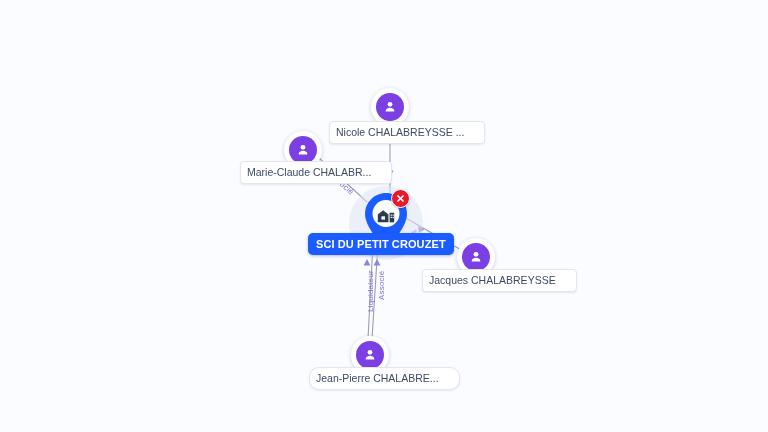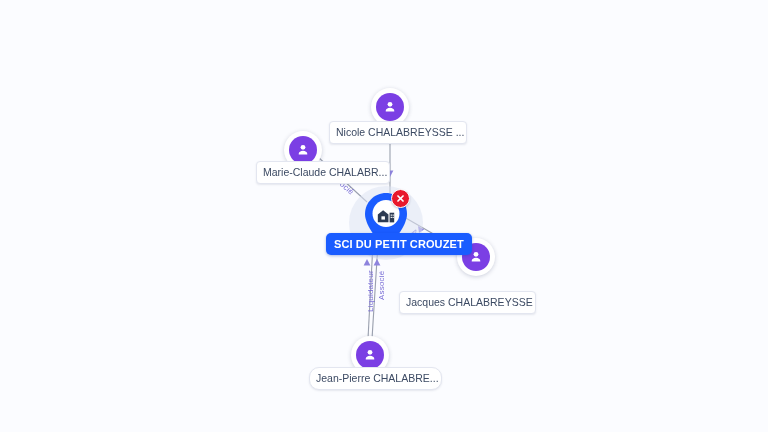--- a/index.html
+++ b/index.html
@@ -52,21 +52,21 @@
 
   
   .person-label {
     position: absolute;
     background: #ffffff;
     border: 1px solid #e3e6f0;
     border-radius: 4px;
     color: #3c4a63;
     font-size: 10.5px;
     line-height: 1;
-    padding: 5px 2px 5px 6px;
+    padding: 5px 20px 5px 6px;
     white-space: nowrap;
     box-shadow: 0 1px 2px rgba(40,50,90,0.10);
   }
 
   
   .company-node {
     position: absolute;
     width: 74px;
     height: 74px;
   }
@@ -185,31 +185,31 @@
   <div class="person-label" style="left:329px; top:121px;">Nicole CHALABREYSSE ...</div>
 
   <div class="person-node" style="left:284px; top:131px;">
     <div class="person-avatar">
       <svg width="16" height="16" viewBox="0 0 24 24" fill="#ffffff">
         <circle cx="12" cy="8" r="3.6"></circle>
         <path d="M12 13.2c-3.6 0-6.4 2.1-6.4 4.3v1.1h12.8v-1.1c0-2.2-2.8-4.3-6.4-4.3z"></path>
       </svg>
     </div>
   </div>
-  <div class="person-label" style="left:256px; top:161px;">Marie-Claude CHALABR...</div>
+  <div class="person-label" style="left:240px; top:161px;">Marie-Claude CHALABR...</div>
 
   <div class="person-node" style="left:457px; top:238px;">
     <div class="person-avatar">
       <svg width="16" height="16" viewBox="0 0 24 24" fill="#ffffff">
         <circle cx="12" cy="8" r="3.6"></circle>
         <path d="M12 13.2c-3.6 0-6.4 2.1-6.4 4.3v1.1h12.8v-1.1c0-2.2-2.8-4.3-6.4-4.3z"></path>
       </svg>
     </div>
   </div>
-  <div class="person-label" style="left:399px; top:269px;margin-top:22px;">Jacques CHALABREYSSE</div>
+  <div class="person-label" style="left:422px; top:269px;">Jacques CHALABREYSSE</div>
 
   <div class="person-node" style="left:351px; top:336px;">
     <div class="person-avatar">
       <svg width="16" height="16" viewBox="0 0 24 24" fill="#ffffff">
         <circle cx="12" cy="8" r="3.6"></circle>
         <path d="M12 13.2c-3.6 0-6.4 2.1-6.4 4.3v1.1h12.8v-1.1c0-2.2-2.8-4.3-6.4-4.3z"></path>
       </svg>
     </div>
   </div>
   <div class="person-label" style="left:309px; top:367px;border-radius:10px;">Jean-Pierre CHALABRE...</div>
@@ -237,15 +237,15 @@
     </div>
 
     <div class="company-badge">
       <svg width="9" height="9" viewBox="0 0 10 10" stroke="#ffffff" stroke-width="1.9" stroke-linecap="round">
         <line x1="2.2" y1="2.2" x2="7.8" y2="7.8"></line>
         <line x1="7.8" y1="2.2" x2="2.2" y2="7.8"></line>
       </svg>
     </div>
   </div>
 
-  <div class="company-label" style="left:326px; top:233px;">SCI DU PETIT CROUZET</div>
+  <div class="company-label" style="left:308px; top:233px;">SCI DU PETIT CROUZET</div>
 
 </div>
 
 </body></html>

